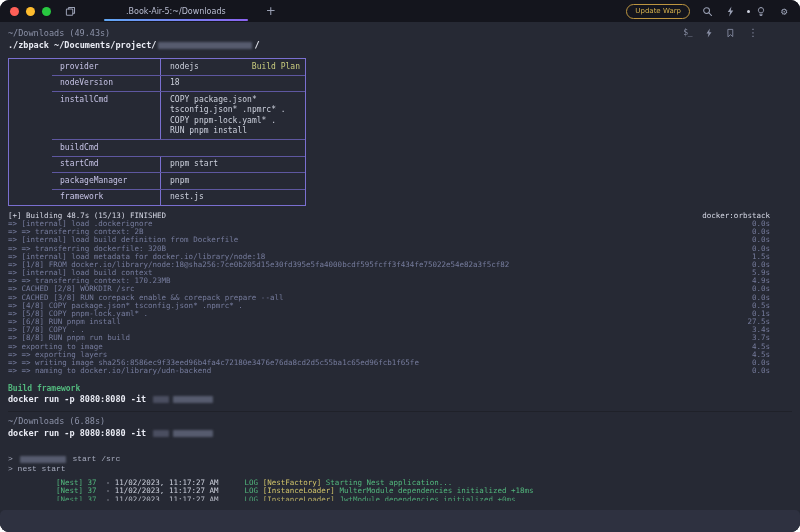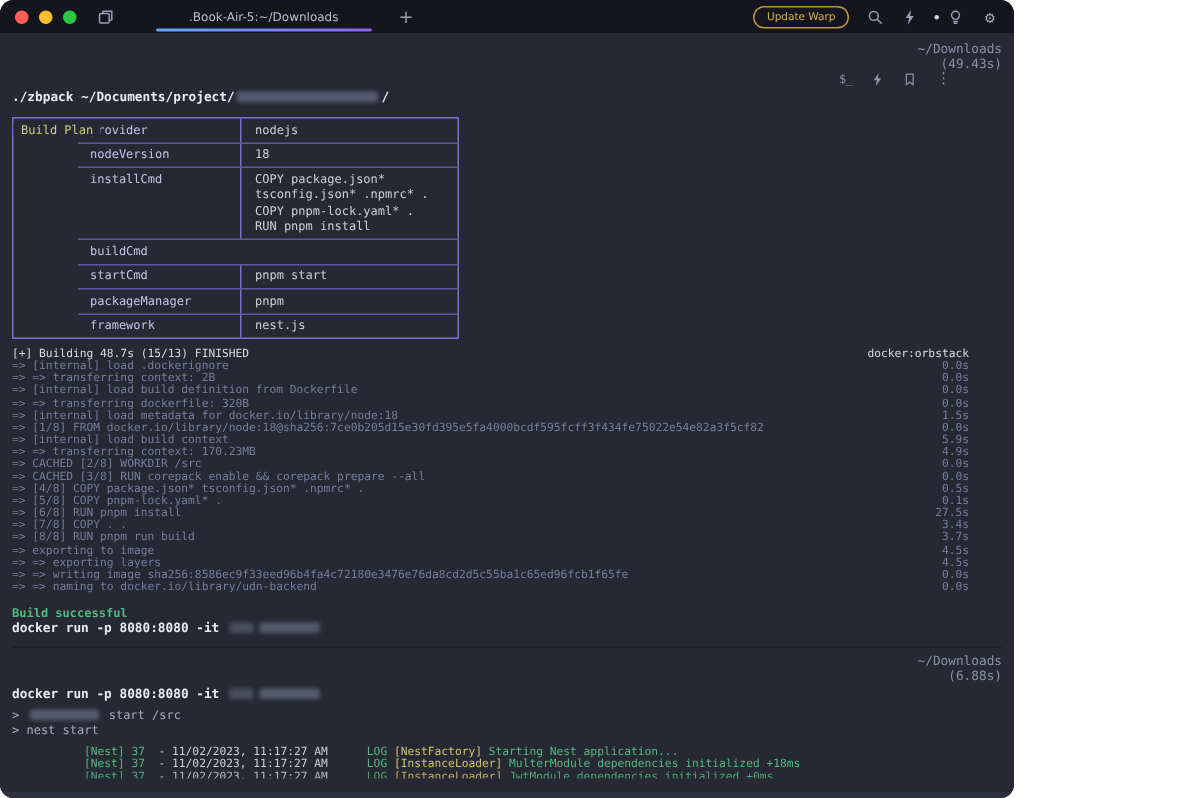--- a/index.html
+++ b/index.html
@@ -1,17 +1,17 @@
 <!DOCTYPE html>
 <html><head>
 <meta charset="utf-8">
 <style>
   html,body{margin:0;padding:0;background:#ffffff;}
   body{width:800px;height:532px;font-family:"DejaVu Sans Mono",monospace;}
-  .window{width:676px;height:532px;border-radius:9px;overflow:hidden;display:flex;flex-direction:column;background:#262934;}
+  .window{width:800px;height:532px;border-radius:9px;overflow:hidden;display:flex;flex-direction:column;background:#262934;}
 
   
   .tabbar{height:22px;background:#14151d;display:flex;align-items:center;padding:0 10px;flex:none;}
   .traffic{display:flex;gap:7px;align-items:center;}
   .light{width:9px;height:9px;border-radius:50%;}
   .light.red{background:#ff5f57;}.light.yellow{background:#febc2e;}.light.green{background:#28c840;}
   .panes{margin-left:14px;display:flex;align-items:center;}
   .tab{margin-left:26px;position:relative;height:22px;display:flex;align-items:center;padding:0 24px;}
   .tab-title{color:#b9bdd1;font-size:8px;font-family:"DejaVu Sans",sans-serif;}
   .tab-underline{position:absolute;left:2px;right:2px;bottom:1px;height:2px;border-radius:1px;background:linear-gradient(90deg,#62a8f5,#8a63f0);}
@@ -19,31 +19,31 @@
   .tabbar-right{margin-left:auto;display:flex;align-items:center;gap:11px;}
   .update-pill{border:1px solid #bd9540;color:#d9b34d;font-size:7px;line-height:7px;padding:3px 8px;border-radius:9px;font-family:"DejaVu Sans",sans-serif;background:transparent;cursor:default;}
   .tb-icon{display:flex;align-items:center;justify-content:center;width:12px;height:12px;}
   .tb-icon svg{display:block;}
   .notif-dot{width:3px;height:3px;border-radius:50%;background:#cfd3e0;margin-right:-6px;}
   .gear-glyph{color:#9aa0b4;font-size:11px;line-height:11px;}
 
   
   .term{flex:1;background:#262934;position:relative;color:#c9ccd8;overflow:hidden;}
   .blk{padding:0 8px;}
-  .blk-hd{display:flex;align-items:flex-end;color:#8b91a7;font-size:8.5px;line-height:10px;flex-direction:column;}
+  .blk-hd{display:flex;align-items:flex-end;color:#8b91a7;font-size:8.5px;line-height:10px;}
   .blk-actions{margin-left:auto;display:flex;align-items:center;gap:13px;margin-right:34px;color:#8b91a7;}
   .ba-prompt{font-size:8px;letter-spacing:-0.5px;}
   .ba-kebab{font-size:10px;line-height:10px;}
   .cmd{color:#e9ebf4;font-weight:bold;font-size:8.5px;line-height:10px;margin-top:2px;white-space:pre;}
   .redact{display:inline-block;height:7px;border-radius:1px;background:#565b6e;filter:blur(1.3px);vertical-align:middle;margin:0 2px;}
   .redact.dk{background:#4a4e60;}
 
   
   .build-plan{position:relative;border:1px solid #7a6fd0;width:296px;margin-top:8px;}
-  .bp-title-row{position:absolute;top:-5px;left:0;right:0;text-align:left;}
+  .bp-title-row{position:absolute;top:-5px;left:0;right:0;text-align:right;}
   .bp-title-row span{background:#262934;padding:0 5px;color:#c9cc7e;font-size:8px;}
   .bp-row{display:flex;border-top:1px solid #5e57a0;margin-left:43px;}
   .bp-row:first-of-type{border-top:none;}
   .bp-key{width:100px;flex:none;padding:2.5px 0 2.5px 8px;color:#c6c3e6;font-size:8px;line-height:10.5px;}
   .bp-val{flex:1;border-left:1px solid #7a6fd0;padding:2.5px 0 2.5px 9px;color:#ccd0dc;font-size:8px;line-height:10.5px;white-space:pre-line;}
 
   
   .build-log{margin-top:6px;padding-right:22px;}
   .log-line{display:flex;color:#767c9d;font-size:7.5px;line-height:8.15px;white-space:pre;}
   .log-line.bright{color:#d6d9e6;}
@@ -194,34 +194,34 @@
             <div class="log-line"><span class="log-text">=&gt; [6/8] RUN pnpm install</span><span class="log-time">27.5s</span></div>
             <div class="log-line"><span class="log-text">=&gt; [7/8] COPY . .</span><span class="log-time">3.4s</span></div>
             <div class="log-line"><span class="log-text">=&gt; [8/8] RUN pnpm run build</span><span class="log-time">3.7s</span></div>
             <div class="log-line"><span class="log-text">=&gt; exporting to image</span><span class="log-time">4.5s</span></div>
             <div class="log-line"><span class="log-text">=&gt; =&gt; exporting layers</span><span class="log-time">4.5s</span></div>
             <div class="log-line"><span class="log-text">=&gt; =&gt; writing image sha256:8586ec9f33eed96b4fa4c72180e3476e76da8cd2d5c55ba1c65ed96fcb1f65fe</span><span class="log-time">0.0s</span></div>
             <div class="log-line"><span class="log-text">=&gt; =&gt; naming to docker.io/library/udn-backend</span><span class="log-time">0.0s</span></div>
           </div>
       </div>
 
-      <div class="build-ok">Build successful</div>
+      <div class="build-ok">Build framework</div>
       <div class="cmd" style="margin-top:1px;"><span>docker run -p 8080:8080 -it </span><span class="redact dk" style="width:16px;"></span><span class="redact" style="width:40px;"></span></div>
 
       <div class="blk-sep"></div>
     </div>
 
     <div class="blk" style="padding-top:4px;">
       <div class="blk-hd">
         <span>~/Downloads</span>
         <span style="margin-left:5px;">(6.88s)</span>
       </div>
       <div class="cmd"><span>docker run -p 8080:8080 -it </span><span class="redact dk" style="width:16px;"></span><span class="redact" style="width:40px;"></span></div>
 
-      <div style="margin-top:4px;">
+      <div style="margin-top:16px;font-family:Liberation Mono, monospace;">
         <div class="out-line"><span>&gt; </span><span class="redact" style="width:46px;"></span><span> start /src</span></div>
         <div class="out-line">&gt; nest start</div>
       </div>
 
       <div class="nest-logs" id="nest-rows">
           <div class="nest-line"><span class="nl-tag">[Nest] 37</span><span class="nl-ts">  - 11/02/2023, 11:17:27 AM</span><span class="nl-level">LOG </span><span class="nl-ctx">[NestFactory] </span><span class="nl-msg">Starting Nest application...</span></div>
           <div class="nest-line"><span class="nl-tag">[Nest] 37</span><span class="nl-ts">  - 11/02/2023, 11:17:27 AM</span><span class="nl-level">LOG </span><span class="nl-ctx">[InstanceLoader] </span><span class="nl-msg">MulterModule dependencies initialized +18ms</span></div>
           <div class="nest-line clipped"><span class="nl-tag">[Nest] 37</span><span class="nl-ts">  - 11/02/2023, 11:17:27 AM</span><span class="nl-level">LOG </span><span class="nl-ctx">[InstanceLoader] </span><span class="nl-msg">JwtModule dependencies initialized +0ms</span></div>
         </div>
     </div>

